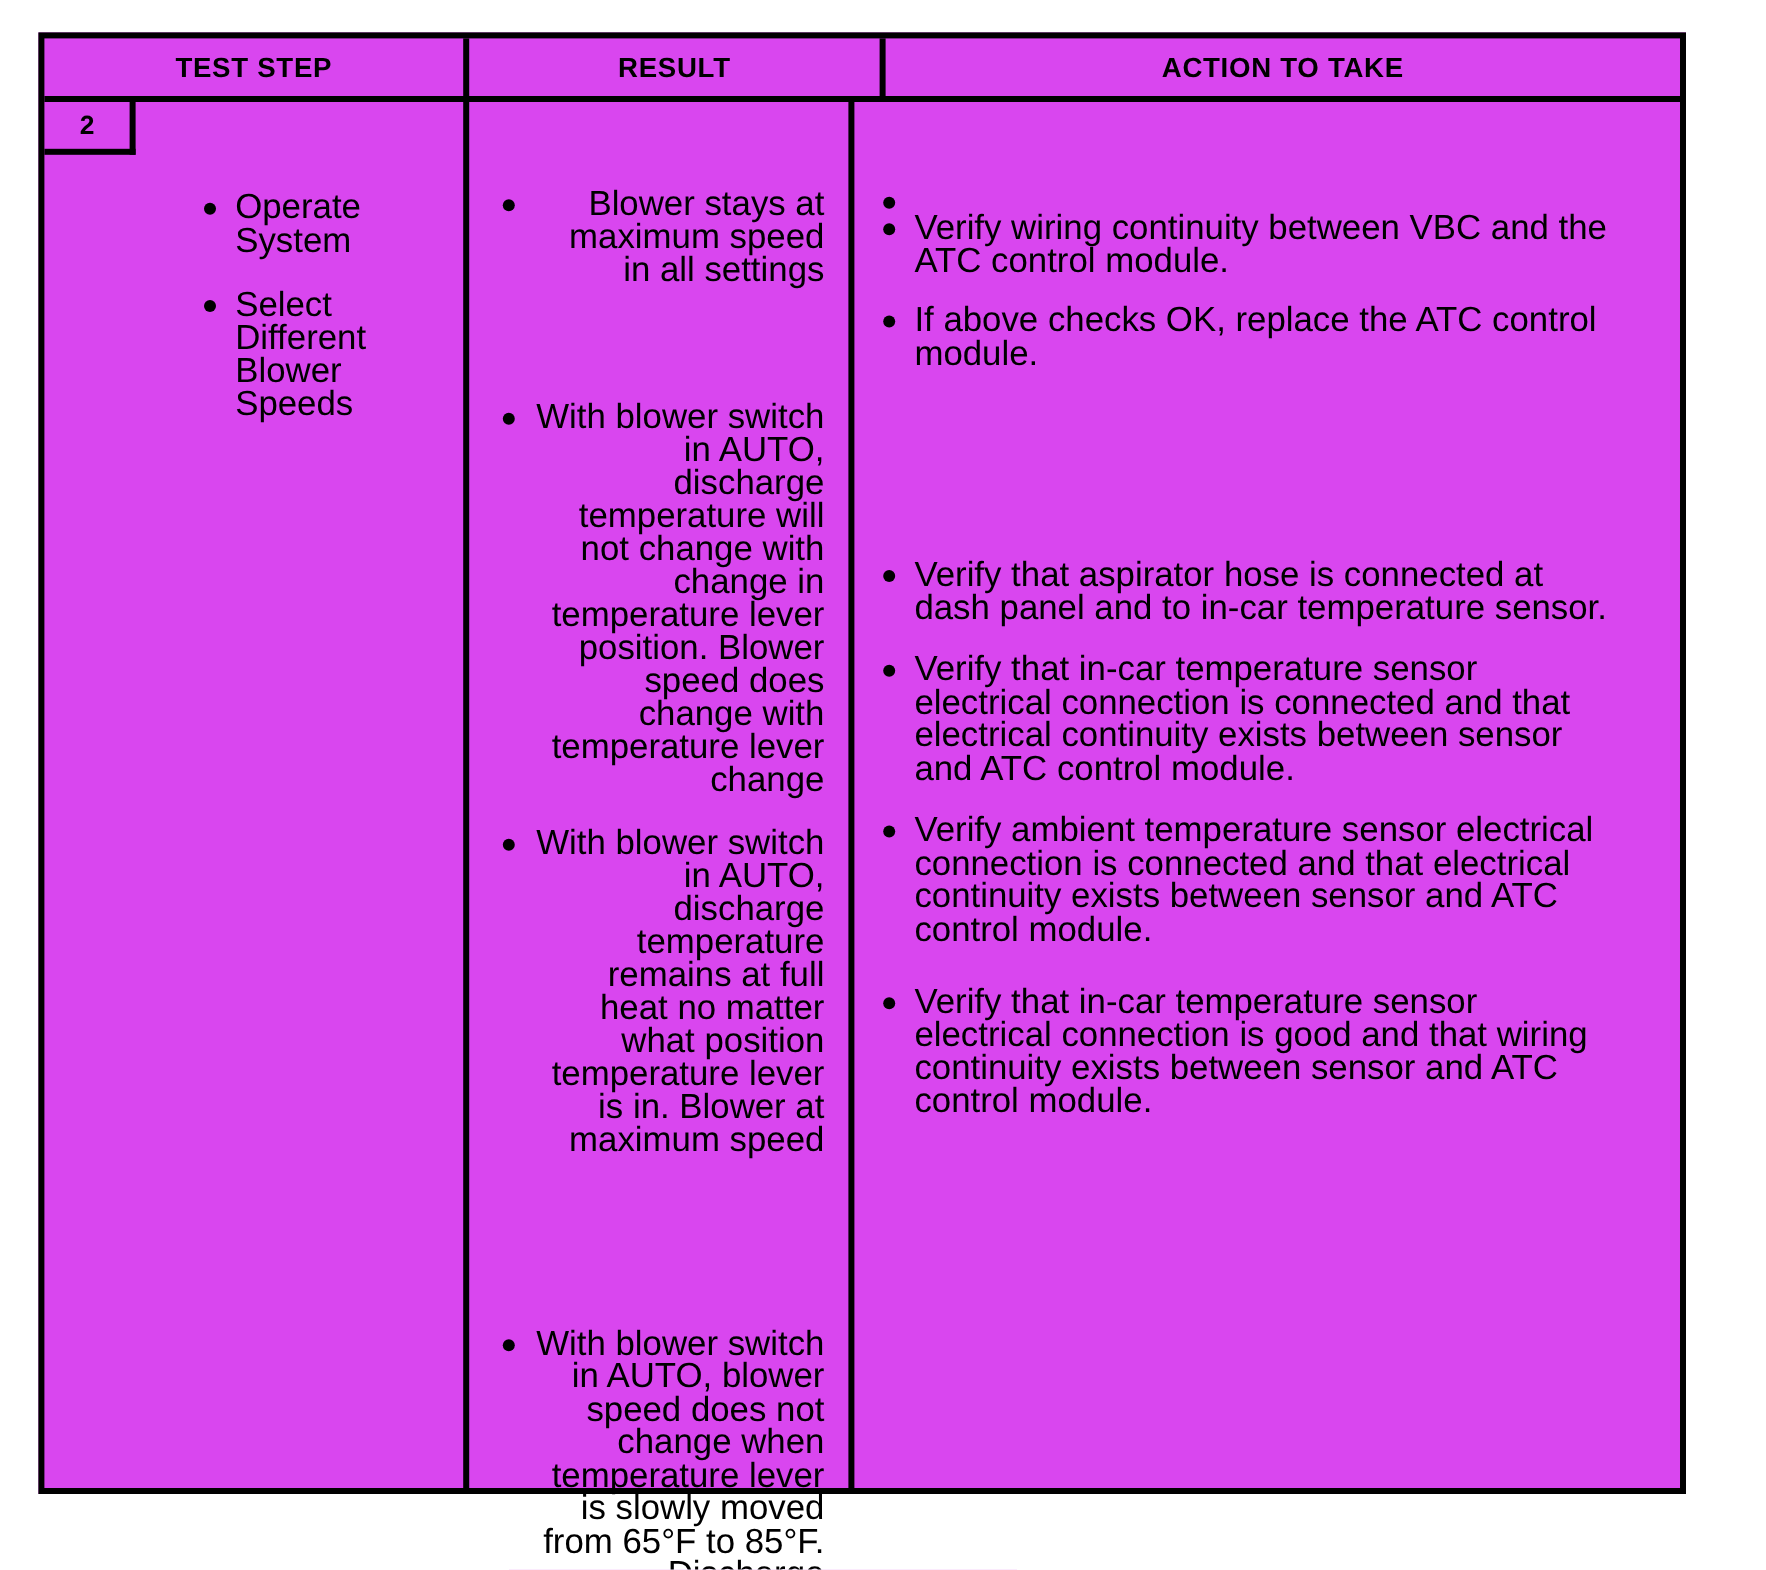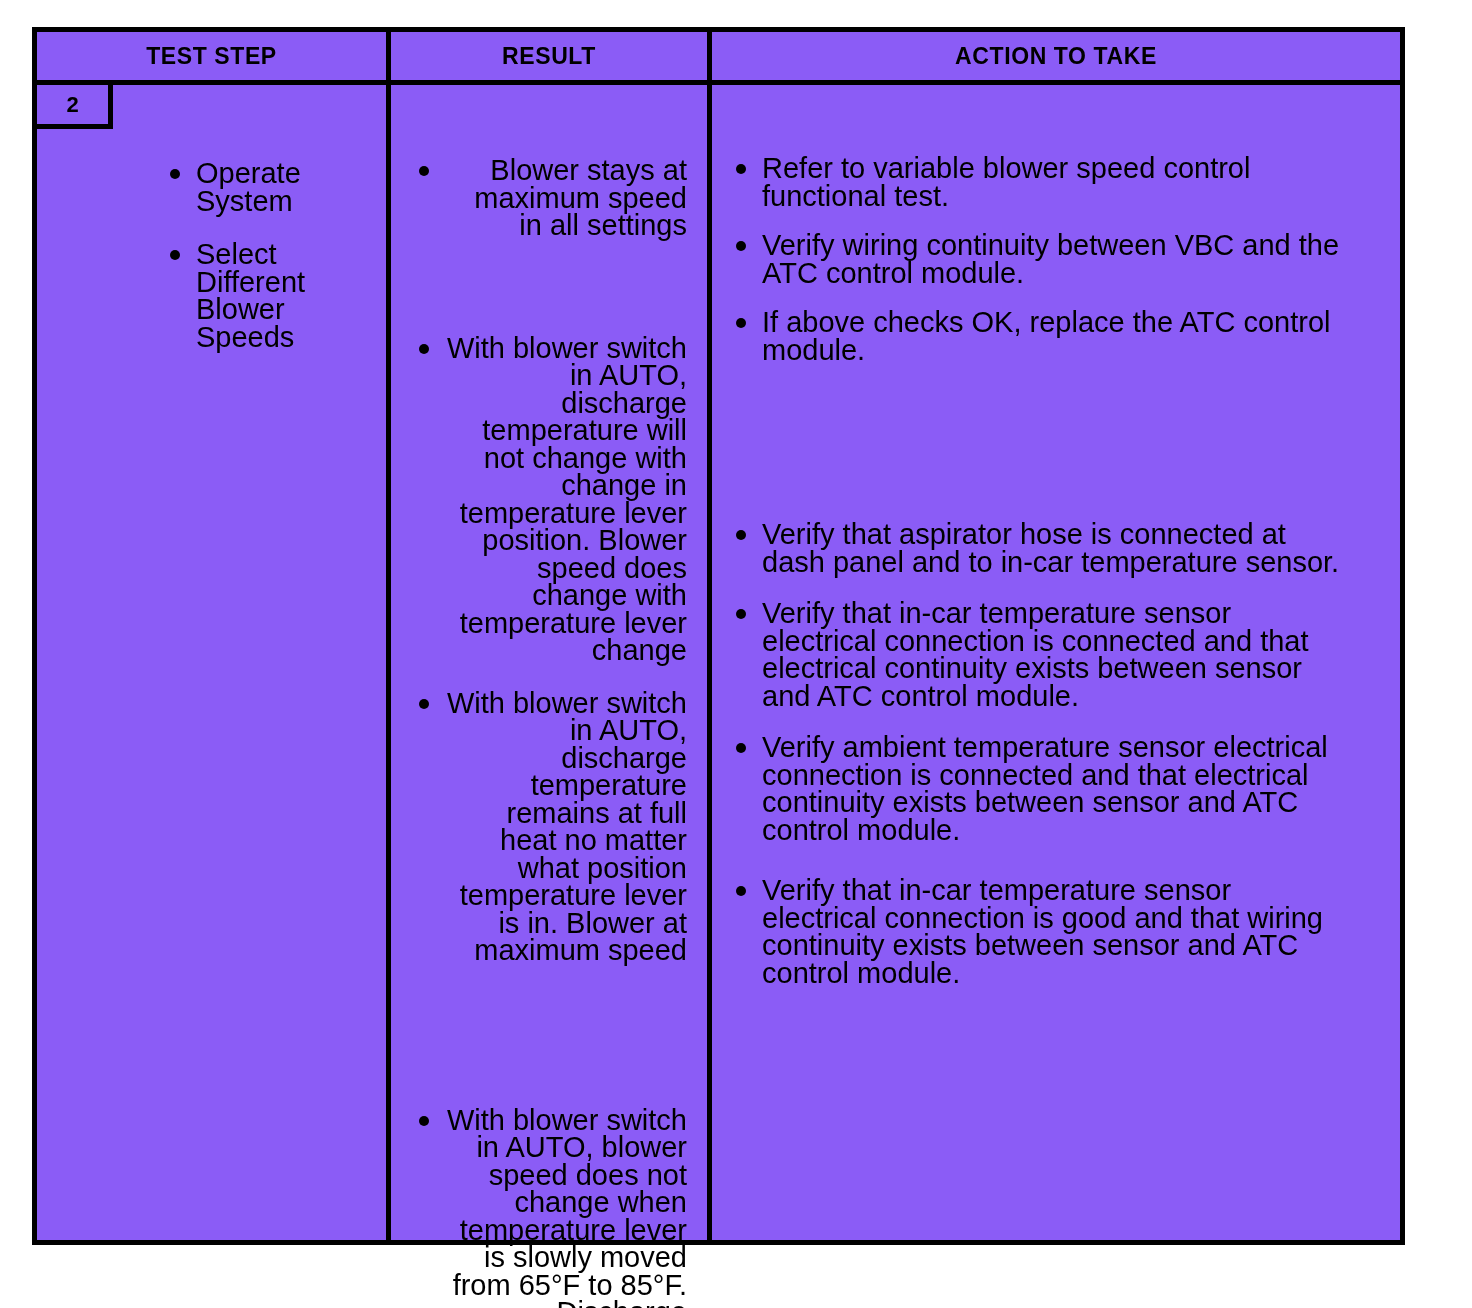--- a/index.html
+++ b/index.html
@@ -24,41 +24,41 @@
 
   
   .diag-table {
     position: absolute;
     left: 32px;
     top: 27px;
     width: 1373px;
     height: 1218px;
     border: 5px solid #000000;
     box-sizing: border-box;
-    background: #8b5cf6;
+    background: #d946ef;
   }
 
   
   .thead {
     display: flex;
     height: 53px;
     border-bottom: 5px solid #000000;
     box-sizing: border-box;
   }
   .th {
     display: flex;
     align-items: center;
     justify-content: center;
     box-sizing: border-box;
     font-size: 23px;
     font-weight: bold;
     letter-spacing: 0.6px;
   }
   .th-teststep { width: 354px; border-right: 5px solid #000000; }
-  .th-result   { width: 321px; border-right: 5px solid #000000; }
+  .th-result   { width: 347px; border-right: 5px solid #000000; }
   .th-action   { flex: 1; border-radius: 16px; }
 
   
   .tbody {
     display: flex;
     height: 1155px;
     box-sizing: border-box;
   }
   .td {
     box-sizing: border-box;
@@ -191,21 +191,20 @@
 
         </div>
       </div>
 
       <div class="td td-action">
         <div class="action-list">
 
           <div class="block">
             <div class="bullet-item">
               <span class="dot"></span>
-              <span>Refer to variable blower speed control functional test.</span>
             </div>
             <div class="spacer-s"></div>
             <div class="bullet-item">
               <span class="dot"></span>
               <span>Verify wiring continuity between VBC and the ATC control module.</span>
             </div>
             <div class="spacer-s"></div>
             <div class="bullet-item">
               <span class="dot"></span>
               <span>If above checks OK, replace the ATC control module.</span>

